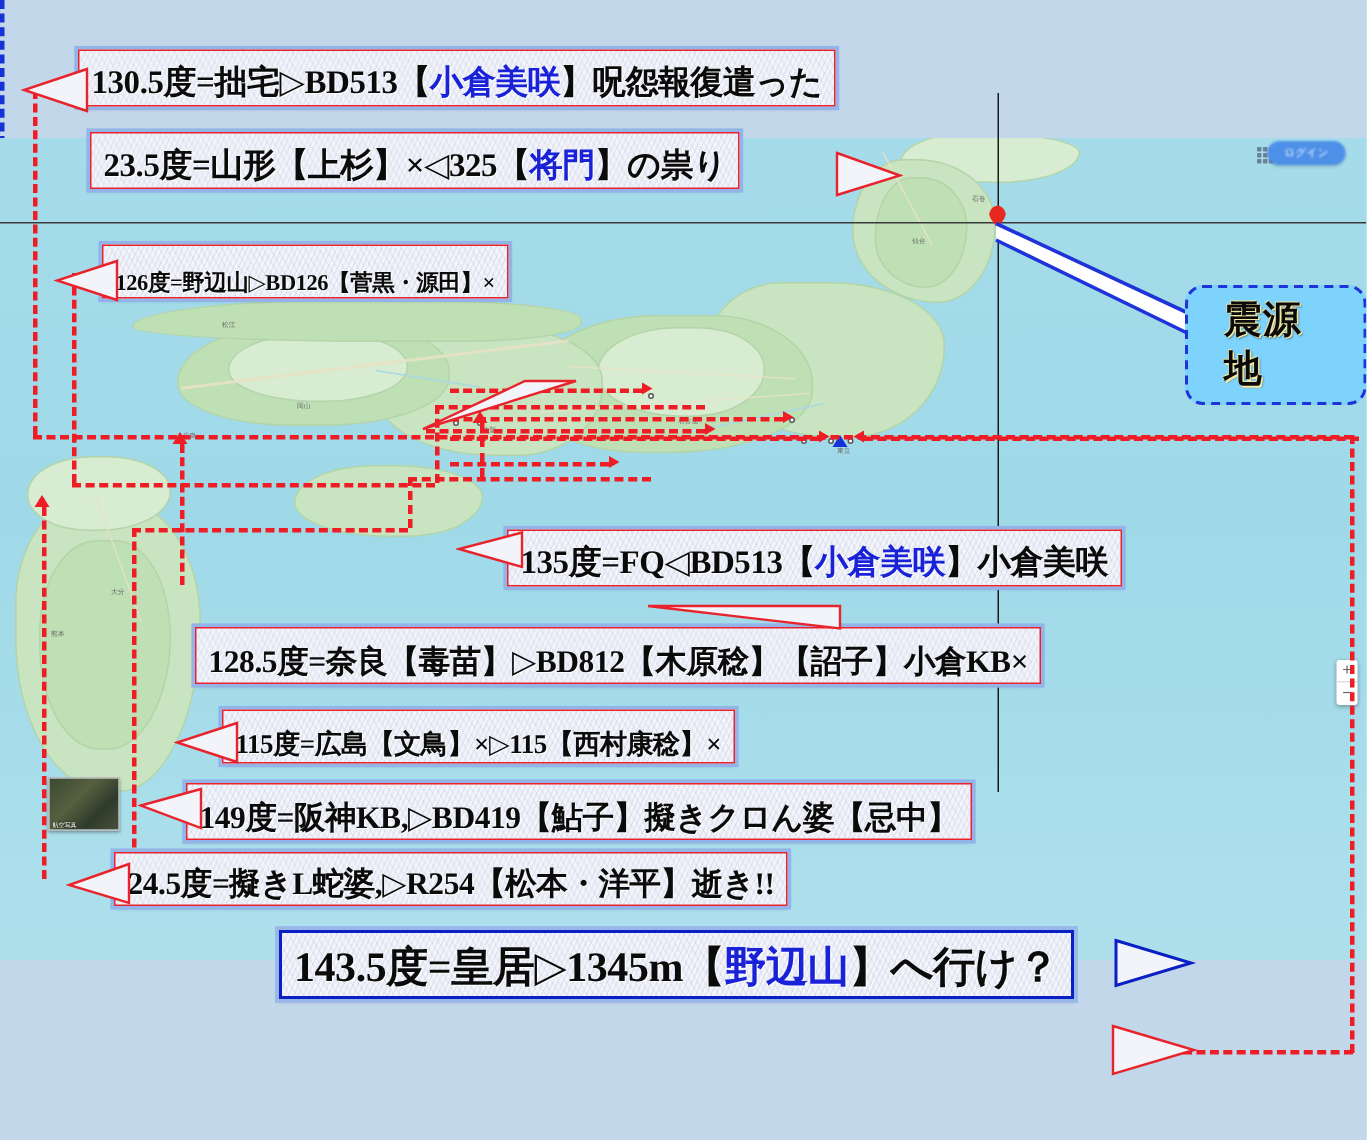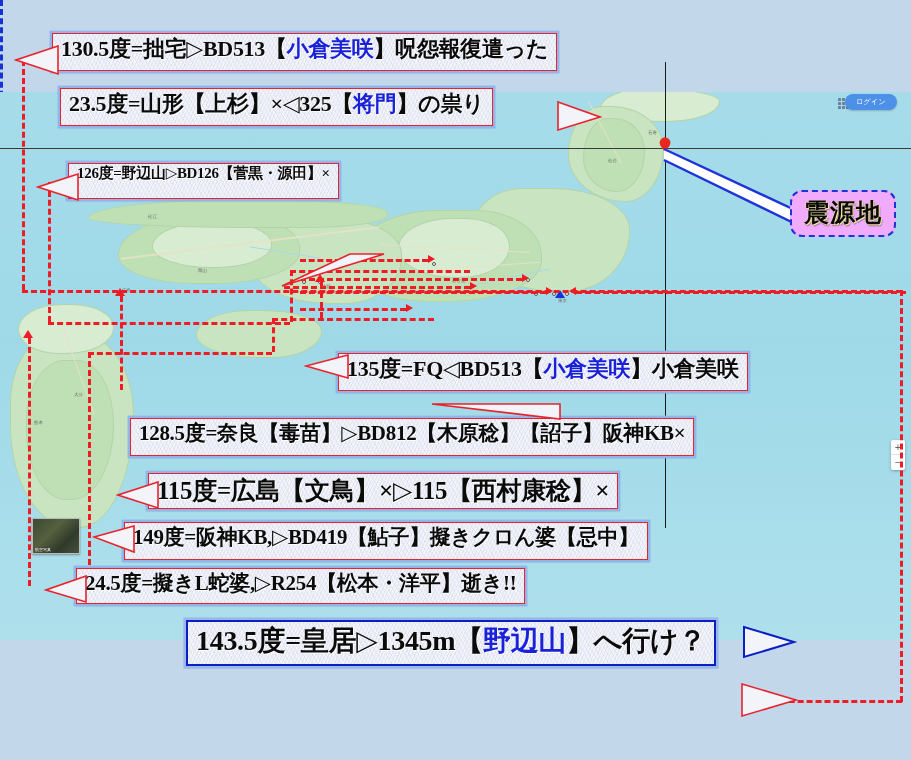--- a/index.html
+++ b/index.html
@@ -136,37 +136,37 @@
     background:
       repeating-linear-gradient(115deg, rgba(190,200,225,.30) 0 1px, rgba(255,255,255,0) 1px 3px),
       repeating-linear-gradient(60deg, rgba(185,195,220,.22) 0 1px, rgba(255,255,255,0) 1px 4px),
       #f3f4fa;
     border:1.6px solid #e8232c;
     box-shadow: 0 0 0 2.4px #93b4e8, 0 1px 3px rgba(0,0,0,.25);
     color:#0b0b0b;
     font-weight:700;
     letter-spacing:-0.3px;
     white-space:nowrap;
-    display:flex; align-items:flex-start;
+    display:flex; align-items:flex-end;
     padding:0 8px;
     text-shadow: 0.7px 0.7px 0 rgba(255,255,255,.9);
   }
   .callout.blue-border {
     border-color:#0a1fc4; border-width:2.2px;
     box-shadow: 0 0 0 2.6px #9ab7ea, 0 1px 3px rgba(0,0,0,.25);
   }
   .callout em { font-style:normal; color:#1a22d8; }
 
   
   #epicenter-bubble {
     position:absolute;
-    background:#f0abfc;
+    background:#7dd3fc;
     border:2px dashed #1e34d8;
     border-radius:12px;
-    padding:4px 12px 6px;
+    padding:4px 24px 6px;
     font-weight:700;
     color:#0a0a0a;
     text-shadow:
       1px 1px 0 #f3e9a0, -0.5px -0.5px 0 #efe3a2,
       1.5px 1.5px 1px rgba(0,0,0,.35);
     letter-spacing:1px;
   }
 </style>
 </head>
 <body>
@@ -344,27 +344,27 @@
   <div class="callout" style="left:338px;top:353px;height:38px;font-size:22px;">
     <span>
       <span>135度=FQ◁BD513【</span><em>小倉美咲</em><span>】小倉美咲</span>
     </span>
   </div>
   <svg width="46" height="34" style="position:absolute;left:304px;top:352px;">
     <path d="M44,3 L2,14 L44,26 Z" fill="#f3f4fa" stroke="#e8232c" stroke-width="1.6"></path>
   </svg>
 
   <div class="callout" style="left:130px;top:418px;height:38px;font-size:21px;">
-    <span>128.5度=奈良【毒苗】▷BD812【木原稔】【詔子】阪神KB×</span>
+    <span>128.5度=奈良【毒苗】▷BD812【木原稔】【詔子】小倉KB×</span>
   </div>
   <svg width="140" height="22" style="position:absolute;left:430px;top:400px;">
     <path d="M2,4 L130,4 L130,19 Z" fill="#f3f4fa" stroke="#e8232c" stroke-width="1.6"></path>
   </svg>
 
-  <div class="callout" style="left:148px;top:473px;height:36px;font-size:25px;">
+  <div class="callout" style="left:148px;top:473px;height:36px;font-size:18px;">
     <span>115度=広島【文鳥】×▷115【西村康稔】×</span>
   </div>
   <svg width="44" height="30" style="position:absolute;left:116px;top:480px;">
     <path d="M42,2 L2,15 L42,28 Z" fill="#f3f4fa" stroke="#e8232c" stroke-width="1.6"></path>
   </svg>
 
   <div class="callout" style="left:124px;top:522px;height:38px;font-size:21px;">
     <span>149度=阪神KB,▷BD419【鮎子】擬きクロん婆【忌中】</span>
   </div>
   <svg width="44" height="30" style="position:absolute;left:92px;top:524px;">

